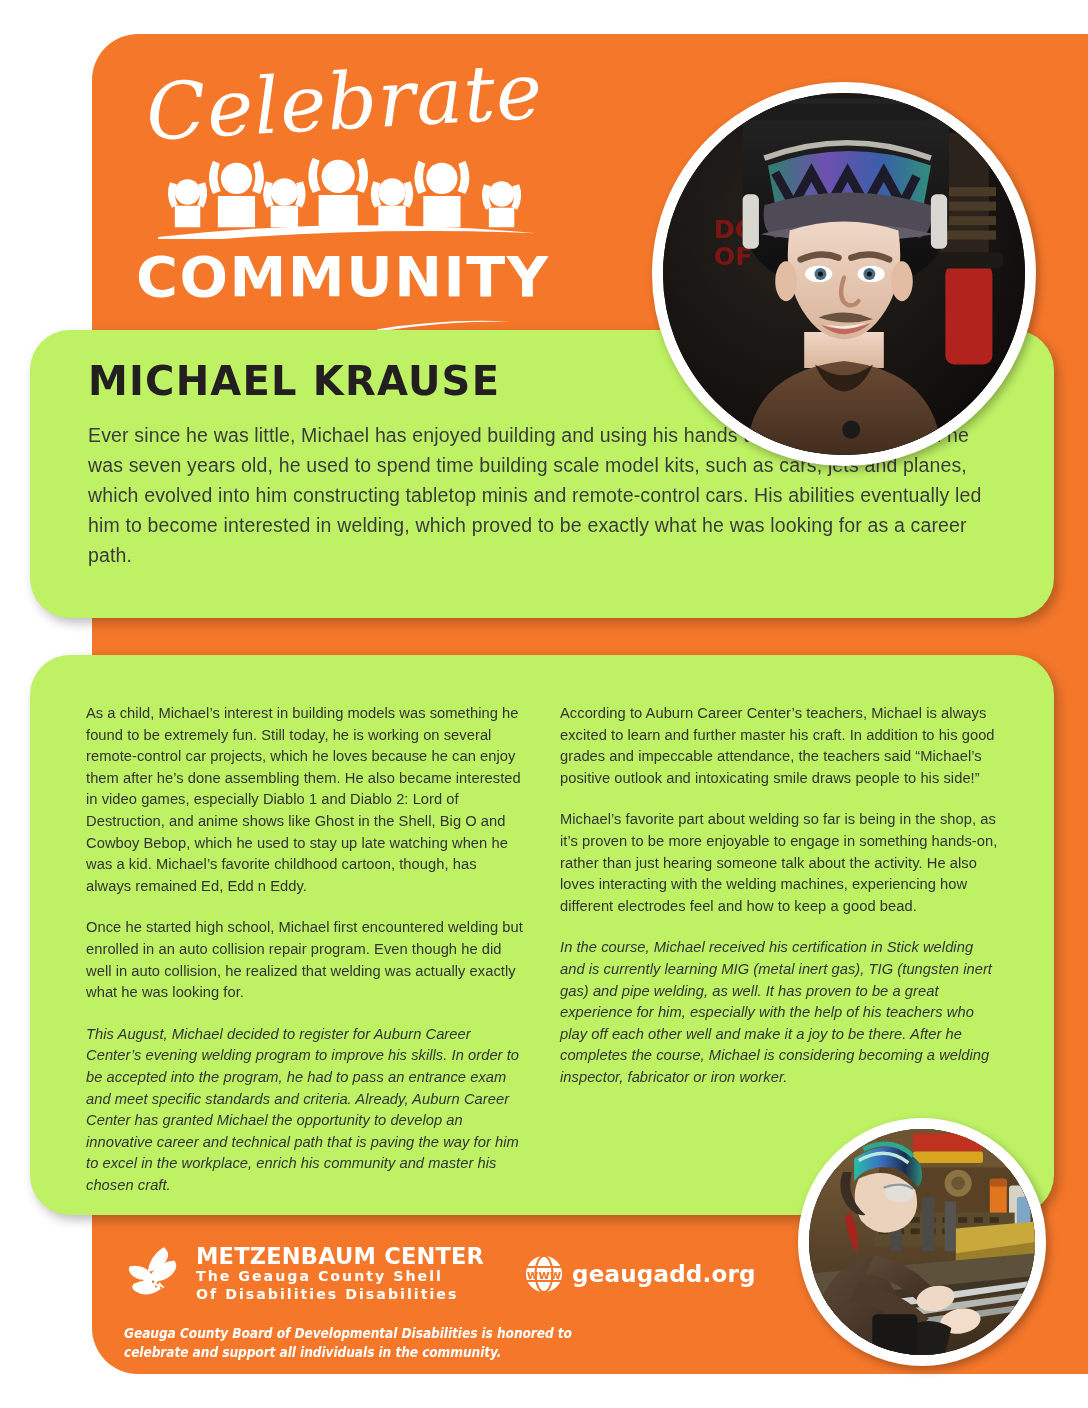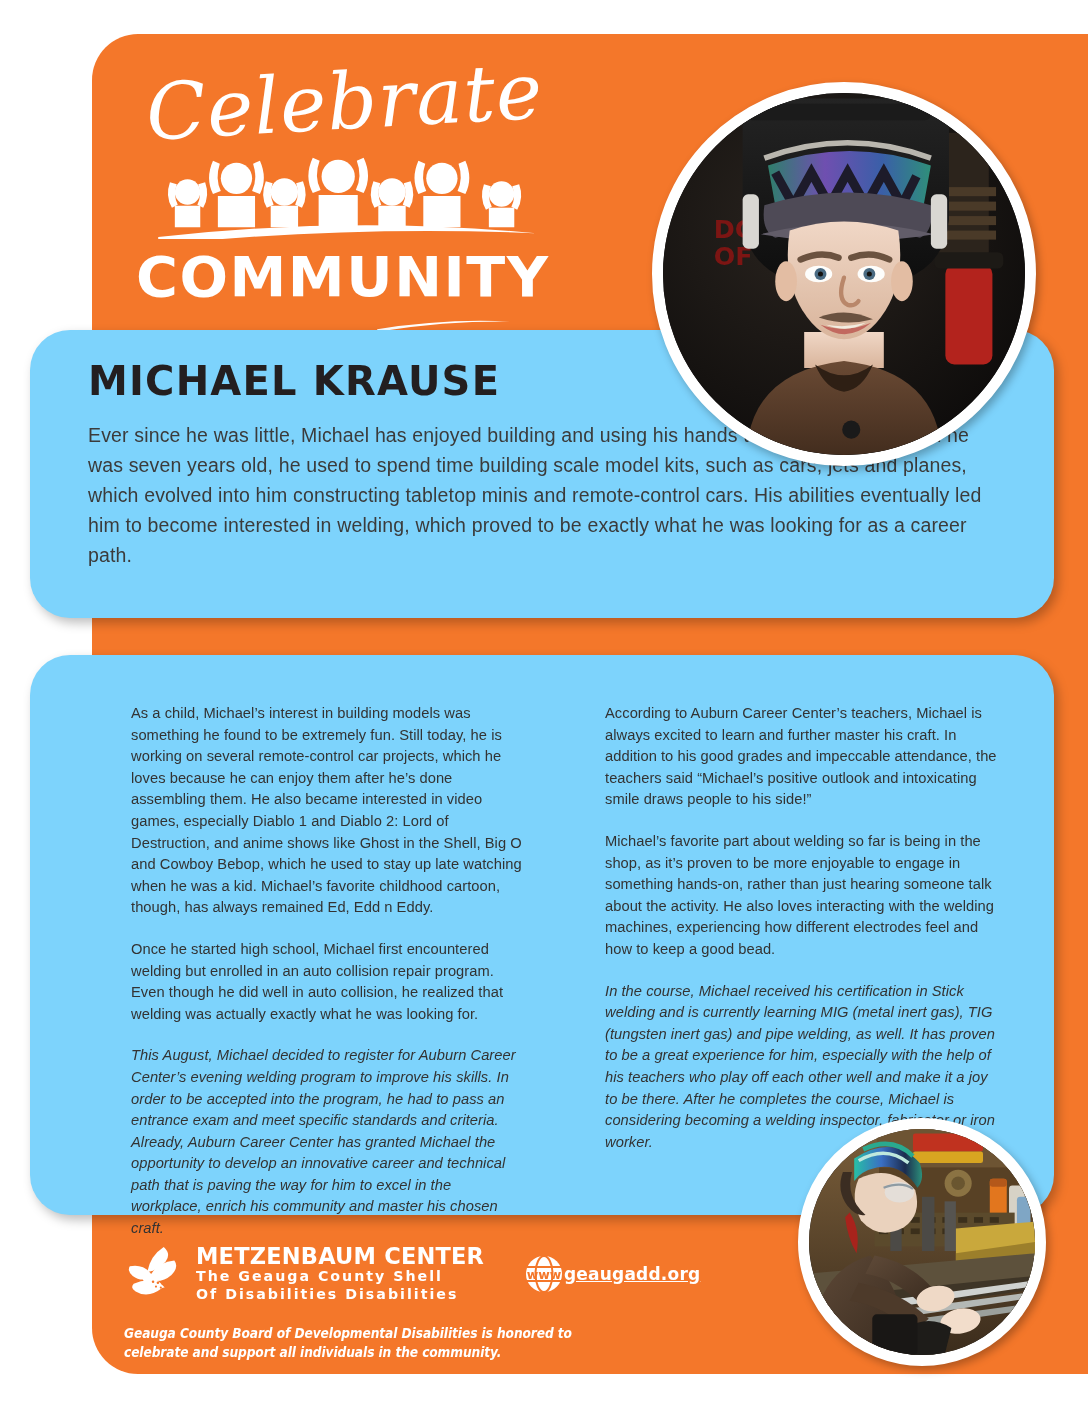--- a/index.html
+++ b/index.html
@@ -106,21 +106,21 @@
     left: 798px;
     top: 1118px;
     width: 226px;
     height: 226px;
   }
   .photo-art { position: absolute; inset: 0; }
 
   
   .card {
     position: absolute;
-    background: #7dd3fc;
+    background: #bef264;
     border-radius: 40px;
     box-shadow: 4px 5px 11px rgba(0,0,0,0.26);
     z-index: 4;
   }
   .card-profile {
     left: 30px;
     top: 330px;
     width: 1024px;
     height: 288px;
   }
@@ -157,21 +157,20 @@
   .story-cols {
     position: absolute;
     left: 56px;
     top: 48px;
     width: 912px;
     display: flex;
     gap: 36px;
   }
   .story-col {
     width: 438px;
-    margin-left: 45px;
   }
   .story-col p {
     margin: 0 0 20px 0;
     font-size: 14.7px;
     line-height: 21.6px;
     color: #333333;
     font-family: "Liberation Sans", sans-serif;
     font-weight: 300;
     letter-spacing: 0.05px;
   }
@@ -210,29 +209,28 @@
     letter-spacing: 2.0px;
     font-family: "DejaVu Sans", sans-serif;
     line-height: 17.5px;
   }
   .web-block {
     position: absolute;
     left: 432px;
     top: 22px;
     display: flex;
     align-items: center;
-    gap: 0;
+    gap: 8px;
   }
   .globe-mark { width: 40px; height: 40px; flex: 0 0 auto; }
   .web-url {
-    font-size: 17px;
+    font-size: 23px;
     font-weight: 700;
     letter-spacing: 0.2px;
     font-family: "DejaVu Sans", sans-serif;
-    text-decoration: underline;
   }
   .tagline {
     position: absolute;
     left: 32px;
     top: 92px;
     width: 560px;
     font-size: 13.6px;
     line-height: 19px;
     font-style: italic;
     font-weight: 700;

